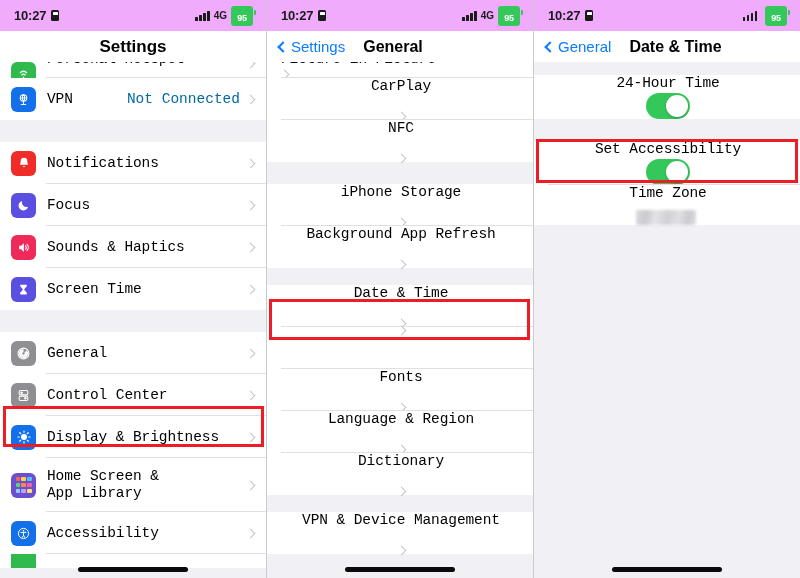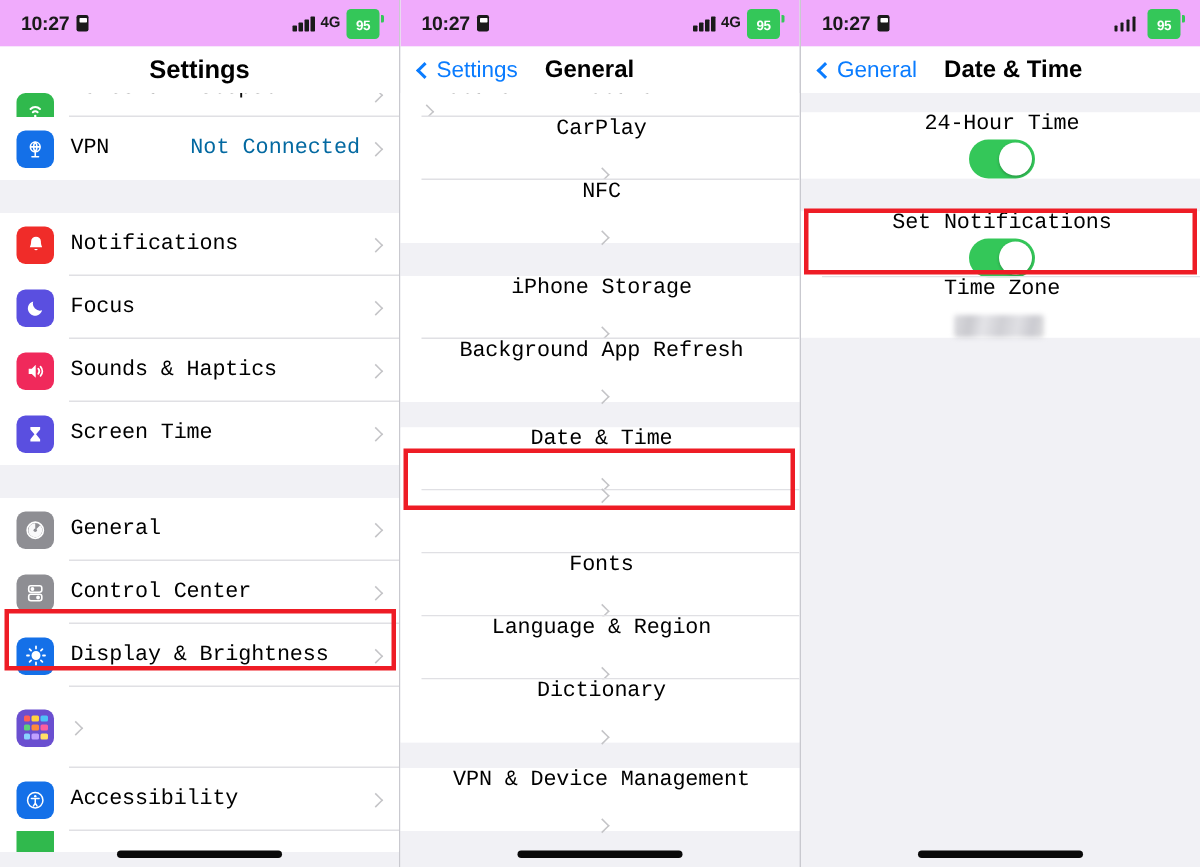--- a/index.html
+++ b/index.html
@@ -374,20 +374,22 @@
                 <i style="background:#ffd23f"></i>
                 <i style="background:#4ec3f7"></i>
               <i style="background:#5ed27a"></i>
                 <i style="background:#ff8a3d"></i>
                 <i style="background:#ff5f9e"></i>
               <i style="background:#8ad3ff"></i>
                 <i style="background:#c0a0ff"></i>
                 <i style="background:#ffe066"></i>
             </span>
           </div>
+          <span class="row-label" style="white-space:pre-line">Home Screen &amp;
+App Library</span>
           <span class="chev"></span>
           <div class="divider"></div>
         </div>
         <div class="row">
           <div class="icon-sq g-access">
             <span class="glyph">
               <svg width="15" height="15" viewBox="0 0 24 24" fill="none" stroke="#fff" stroke-width="1.6">
                   <circle cx="12" cy="12" r="8.2"></circle>
                   <circle cx="12" cy="7.6" r="1.3" fill="#fff" stroke="none"></circle>
                   <path d="M7.9 10.2h8.2M12 10.8v4.2M12 15l-2 3.2M12 15l2 3.2" stroke-linecap="round"></path>
@@ -544,21 +546,21 @@
           <span class="toggle">
               <span class="knob"></span>
             </span>
         </div>
       </div>
 
       <div class="gap"></div>
 
       <div class="group">
         <div class="row plain" style="height:44px">
-          <span class="row-label">Set Notifications</span>
+          <span class="row-label">Set Accessibility</span>
           <span class="toggle">
               <span class="knob"></span>
             </span>
           <div class="divider"></div>
         </div>
         <div class="row plain nodiv" style="height:40px">
           <span class="row-label">Time Zone</span>
           <span class="blurred-value"></span>
         </div>
       </div>

